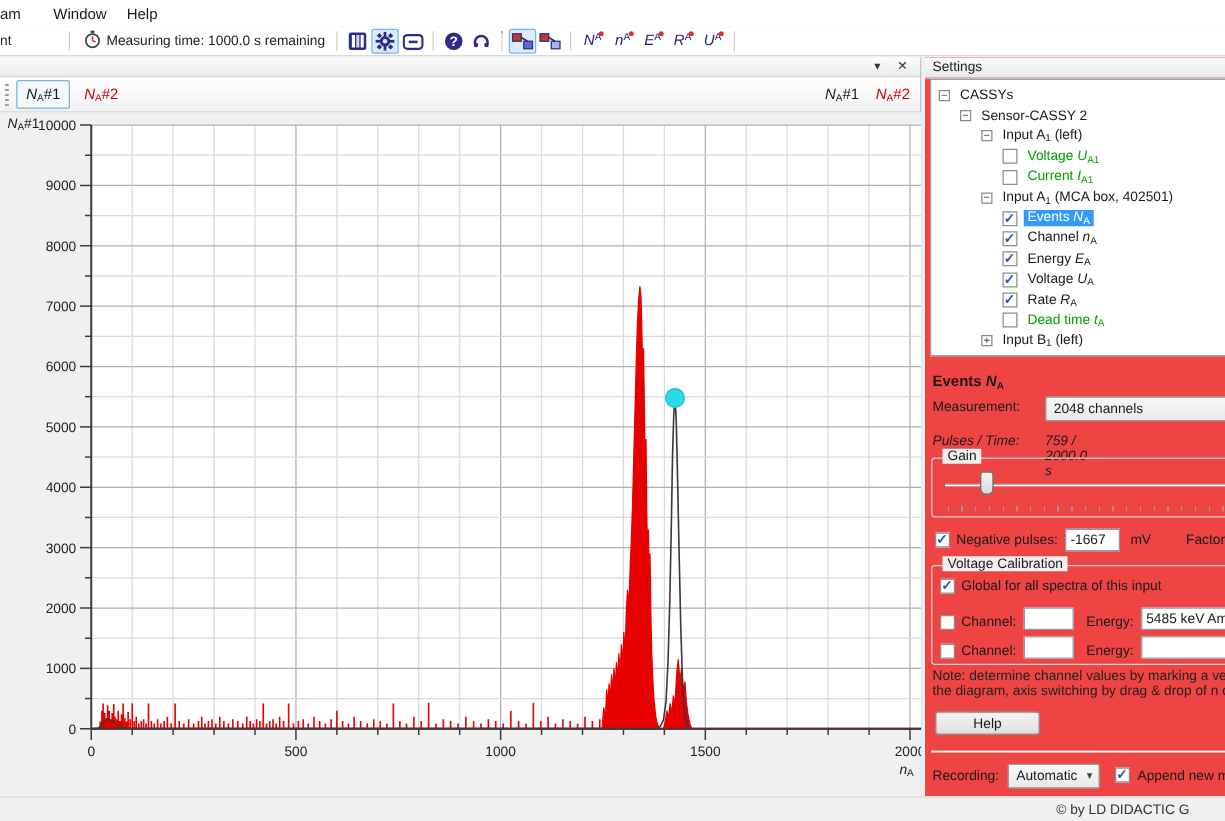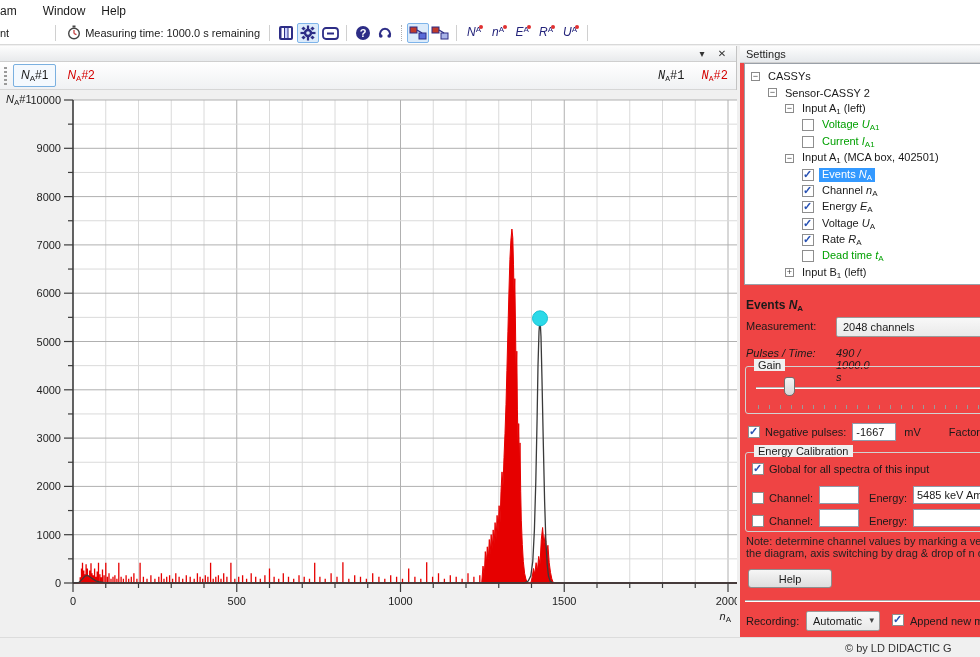--- a/index.html
+++ b/index.html
@@ -38,21 +38,21 @@
                  background:linear-gradient(#fdfdfd,#e8eaec); border-bottom:1px solid #cfcfcf; }
   .strip-btn { position:absolute; top:1px; width:16px; height:14px; text-align:center;
                font-size:10px; color:#333; line-height:14px; }
   .tabbar { position:absolute; left:0; top:16px; width:100%; height:28px;
             background:linear-gradient(#ffffff,#f0f1f3); border-bottom:1px solid #d6d6d6;
             display:flex; align-items:center; }
   .drag-handle { width:3px; height:18px; margin:0 6px 0 4px;
                  background:repeating-linear-gradient(#9a9a9a 0 2px, transparent 2px 4px); }
   .tab { padding:3px 7px; margin-right:4px; white-space:nowrap; }
   .tab.selected { background:#f4f9fe; border:1px solid #7ab0e0; border-radius:2px; }
-  .tab-legend { margin-left:auto; margin-right:8px; white-space:nowrap;font-family:Liberation Mono, monospace; }
+  .tab-legend { margin-left:auto; margin-right:8px; white-space:nowrap; }
   .tab-legend .item { margin-left:10px; }
   .chart-region { position:absolute; left:0; top:44px; width:737px; height:547px; background:#f0f0f0; }
   .corner-label { position:absolute; left:6px; top:3px; font-size:11px; }
   .xaxis-label  { position:absolute; right:6px; top:520px; font-size:11px; }
 
   
   .settings { position:absolute; left:740px; top:46px; width:240px; height:591px;
               background:#ef4444; overflow:hidden; font-size:11px; }
   .settings-header { position:absolute; left:0; top:0; width:100%; height:17px;
                      background:linear-gradient(#fdfdfd,#e6e9ec); border-bottom:1px solid #cfcfcf;
@@ -428,41 +428,41 @@
 
   <div class="row-measure">
     <span>Measurement:</span>
     <div class="combo" style="left:90px; top:-3px; width:170px">
       <span>2048 channels</span>
     </div>
   </div>
 
   <div class="row-pulses">
     <span>Pulses / Time:</span>
-    <span style="position:absolute; left:90px">490 / 1000.0 s</span>
+    <span style="position:absolute; left:90px">759 / 2000.0 s</span>
   </div>
 
   <div class="groupbox gain-box">
     <span class="gb-label">Gain</span>
     <div class="slider-track"></div>
     <div class="slider-thumb"></div>
     <div class="slider-ticks"></div>
   </div>
 
   <div class="row-negpulses">
     <span class="cb checked"></span>
     <span>Negative pulses:</span>
     <span class="txtbox" style="width:44px; margin-left:6px">-1667</span>
     <span style="margin-left:8px">mV</span>
     <span style="margin-left:28px">Factor:</span>
 
   </div>
 
   <div class="groupbox energy-box">
-    <span class="gb-label">Energy Calibration</span>
+    <span class="gb-label">Voltage Calibration</span>
     <div class="ec-row" style="top:10px">
       <span class="cb checked"></span>
       <span>Global for all spectra of this input</span>
     </div>
     <div class="ec-row" style="top:33px">
       <span class="cb"></span>
       <span>Channel:</span>
       <span class="txtbox" style="width:40px; margin-left:6px"></span>
       <span style="margin-left:10px">Energy:</span>
       <span class="txtbox" style="width:110px; margin-left:6px; white-space:nowrap">5485 keV Am24</span>

